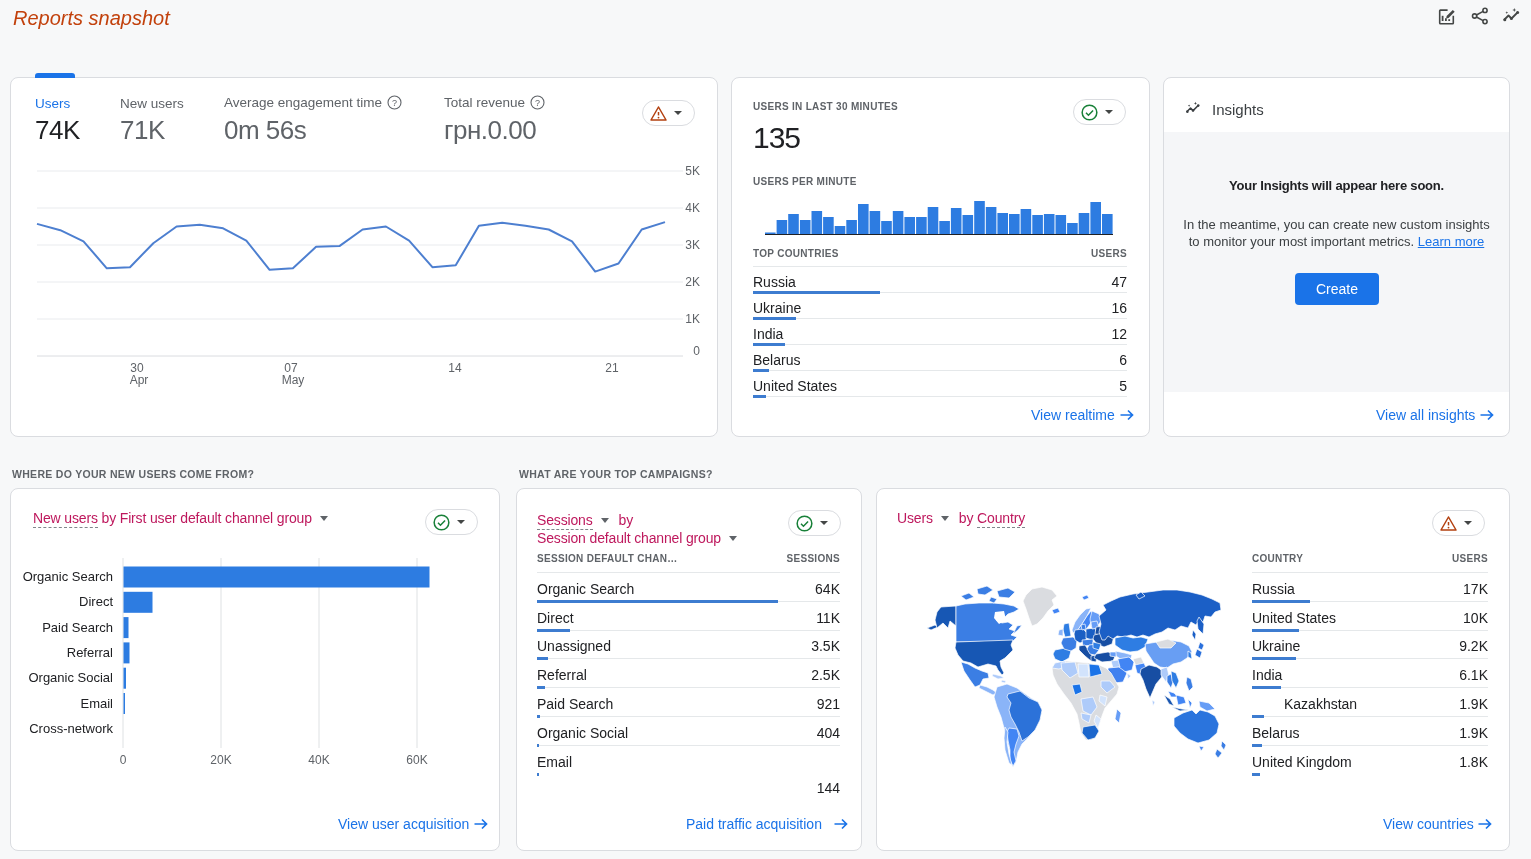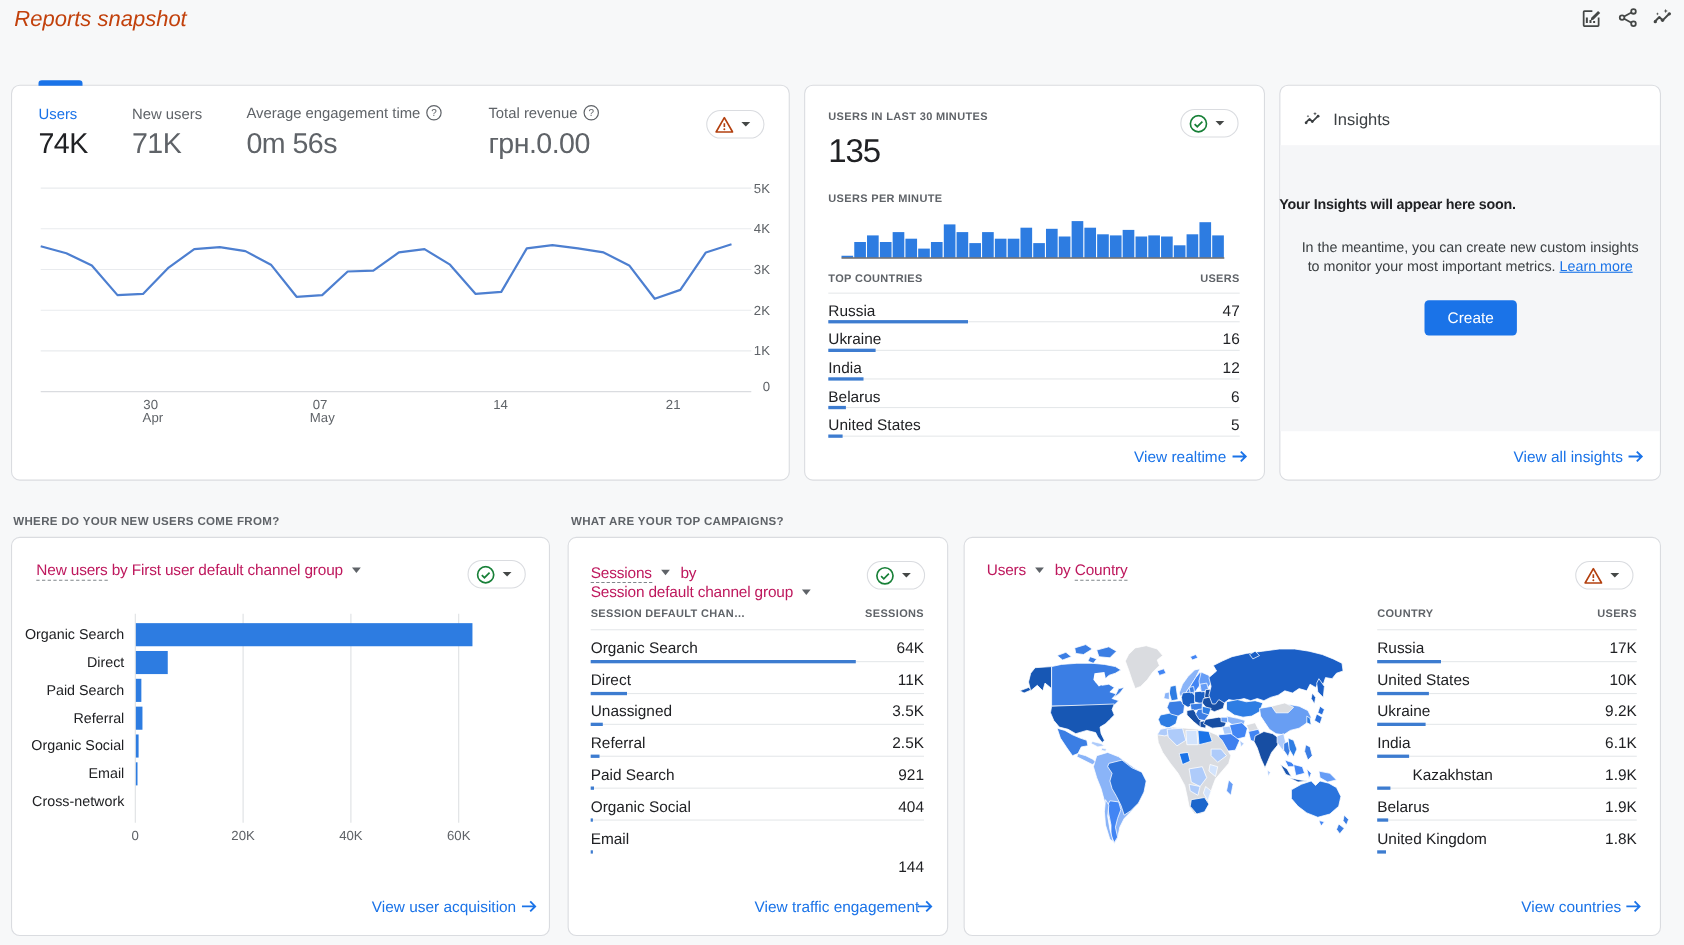--- a/index.html
+++ b/index.html
@@ -186,21 +186,21 @@
 <svg class="abs" style="left:1185px; top:100px;" width="17" height="17" viewBox="0 0 20 20">
   <path d="M2.5 13.5 L6.5 9.5 L9.5 12.5 L15.5 6.5" fill="none" stroke="#3c4043" stroke-width="1.8" stroke-linecap="round" stroke-linejoin="round"></path>
   <circle cx="2.8" cy="13.7" r="1.5" fill="#3c4043"></circle>
   <circle cx="9.4" cy="12.4" r="1.5" fill="#3c4043"></circle>
   <circle cx="15.6" cy="6.6" r="1.5" fill="#3c4043"></circle>
   <path d="M12.3 2 l0.55 1.45 L14.3 4 l-1.45 0.55 L12.3 6 l-0.55-1.45 L10.3 4 l1.45-0.55 Z" fill="#3c4043"></path>
   <path d="M4.8 5.2 l0.4 1.05 L6.25 6.65 l-1.05 0.4 L4.8 8.1 l-0.4-1.05 L3.35 6.65 l1.05-0.4 Z" fill="#3c4043"></path>
 </svg>
 <div class="abs" style="left:1212px; top:101px; font-size:15px; color:#3c4043;">Insights</div>
 
-<div class="abs" style="left:1163px; top:178px; width:347px; font-size:13px; letter-spacing:-0.2px; font-weight:700; color:#202124;">Your Insights will appear here soon.</div>
+<div class="abs" style="left:1163px; top:178px; width:347px; text-align:center; font-size:13px; letter-spacing:-0.2px; font-weight:700; color:#202124;">Your Insights will appear here soon.</div>
 <div class="abs" style="left:1163px; top:216px; width:347px; text-align:center; font-size:13px; color:#3c4043; line-height:17px;">In the meantime, you can create new custom insights<br>to monitor your most important metrics. <span style="color:#1a73e8; text-decoration:underline;">Learn more</span></div>
 
 <div class="abs" style="left:1295px; top:273px; width:84px; height:32px; background:#1a73e8; border-radius:4px; color:#fff; font-size:14px; font-weight:500; display:flex; align-items:center; justify-content:center;">Create</div>
 
 <div class="link" style="left:1376px; top:407px;">View all insights</div>
 <svg class="abs" style="left:1479px; top:407px;" width="16" height="16" viewBox="0 0 16 16">
     <path d="M1.5 8 H13.5 M9 3.5 L13.5 8 L9 12.5" fill="none" stroke="#1a73e8" stroke-width="1.7"></path>
   </svg>
 
 <div class="seclabel" style="left:12px; top:468px;">WHERE DO YOUR NEW USERS COME FROM?</div>
@@ -291,21 +291,21 @@
 <div class="divider" style="left:537px; top:716px; width:303px;"></div>
 <div class="bluebar" style="left:537px; top:715px; width:3px;"></div>
 <div class="tcell" style="left:537px; top:725px;">Organic Social</div>
 <div class="tval" style="left:537px; top:725px; width:303px;">404</div>
 <div class="divider" style="left:537px; top:745px; width:303px;"></div>
 <div class="bluebar" style="left:537px; top:744px; width:2px;"></div>
 <div class="tcell" style="left:537px; top:754px;">Email</div>
 <div class="tval" style="left:537px; top:780px; width:303px;">144</div>
 <div class="bluebar" style="left:537px; top:773px; width:1.5px;"></div>
 
-<div class="link" style="left:686px; top:816px;">View traffic engagement</div>
+<div class="link" style="left:686px; top:816px;">Paid traffic acquisition</div>
 <svg class="abs" style="left:833px; top:816px;" width="16" height="16" viewBox="0 0 16 16">
     <path d="M1.5 8 H13.5 M9 3.5 L13.5 8 L9 12.5" fill="none" stroke="#1a73e8" stroke-width="1.7"></path>
   </svg>
 
 <div class="card" style="left:876px; top:488px; width:634px; height:363px;"></div>
 <div class="ctitle" style="left:897px; top:510px;">Users<span class="tcaret"></span><span style="margin-left:10px;">by <span class="dotted">Country</span></span></div>
 
 <div class="pill" style="left:1432px; top:510px;">
   <svg width="17" height="15" viewBox="0 0 17 15">
       <path d="M8.5 1 L16 14 L1 14 Z" fill="none" stroke="#b3400f" stroke-width="1.5" stroke-linejoin="round"></path>

